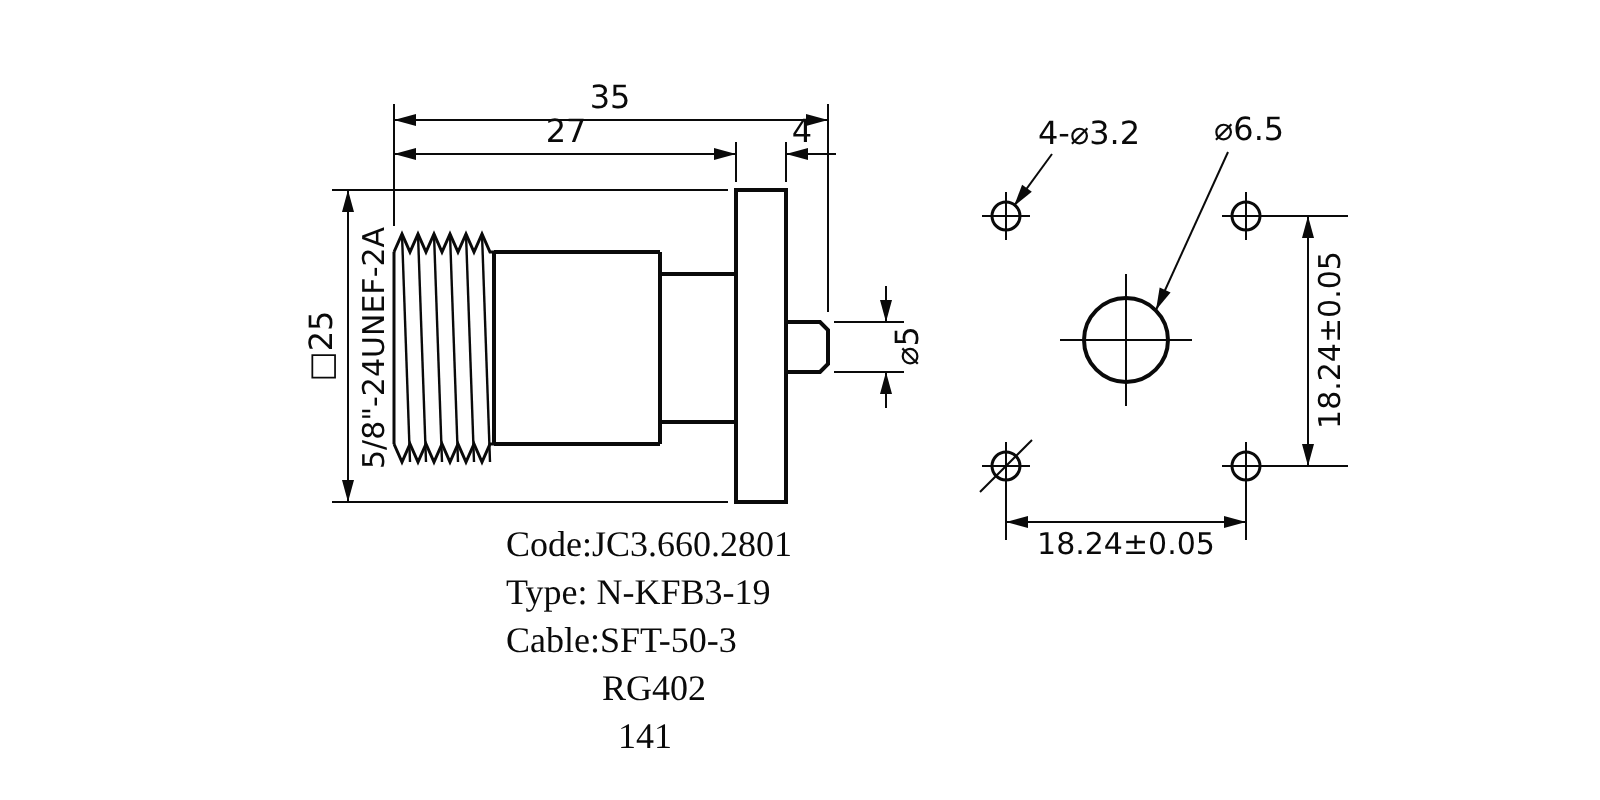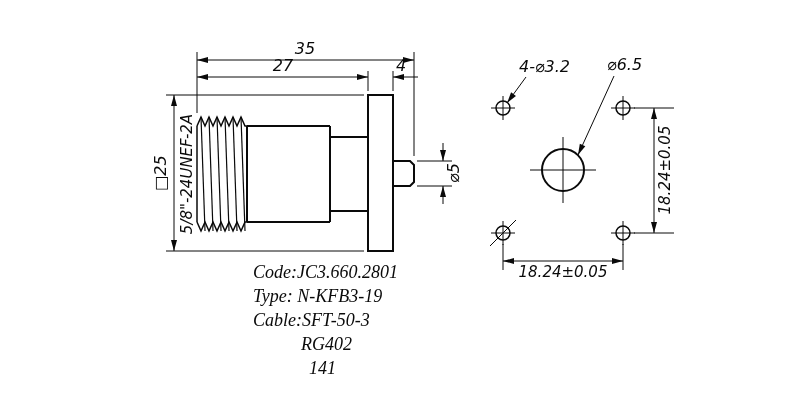--- a/index.html
+++ b/index.html
@@ -1,16 +1,16 @@
 <!DOCTYPE html>
 <html><head>
 <meta charset="utf-8">
 <style>
   html,body { margin:0; padding:0; background:#ffffff; }
-  .canvas { position:relative; width:800px; height:400px; background:#ffffff; overflow:hidden;font-style:italic; }
+  .canvas { position:relative; width:800px; height:400px; background:#ffffff; overflow:hidden; }
   svg { display:block; }
   svg text { font-family:"DejaVu Sans", sans-serif; fill:#0a0a0a; }
   .ol  { stroke:#0a0a0a; stroke-width:2;   fill:none; stroke-linejoin:miter; }
   .mdc { stroke:#0a0a0a; stroke-width:1.5; fill:none; }
   .tn  { stroke:#0a0a0a; stroke-width:1;   fill:none; }
   .fl  { stroke:#0a0a0a; stroke-width:1.2; fill:none; }
   .dimtext { font-size:16px; }
   .smalltext { font-size:15px; }
   .note { font-size:18px; font-family:"Liberation Serif","DejaVu Serif",serif; }
 </style>

